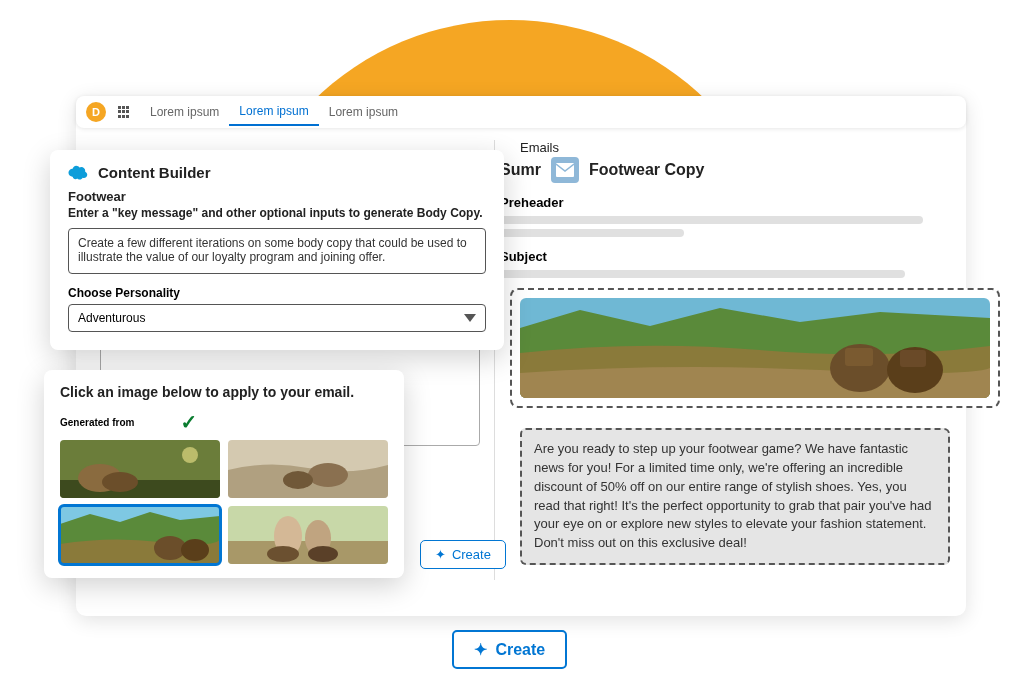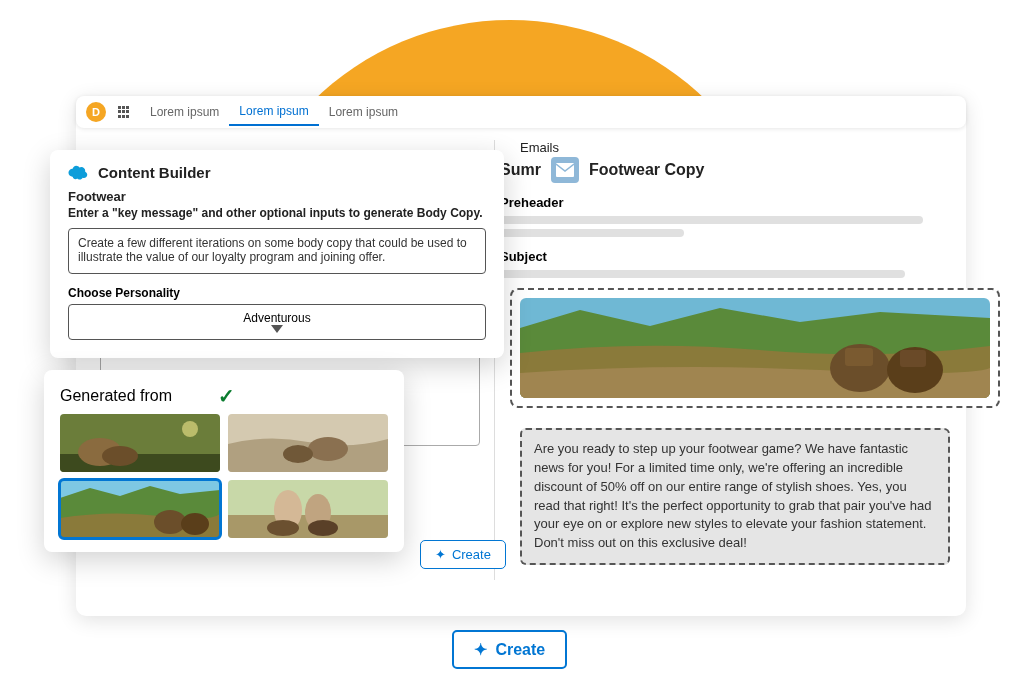--- a/index.html
+++ b/index.html
@@ -77,38 +77,38 @@
 .cb-desc { font-size: 12px; font-weight: 600; color: #222; margin-bottom: 8px; }
 .cb-textarea {
   width: 100%; border: 1px solid #555; border-radius: 4px;
   padding: 7px 9px; font-size: 12px; color: #333; resize: none;
   font-family: inherit; height: 46px; margin-bottom: 8px;
 }
 .cb-sub { font-size: 12px; font-weight: 600; margin-bottom: 4px; }
 .cb-select {
   width: 100%; border: 1px solid #555; border-radius: 4px;
   padding: 6px 9px; font-size: 12px; display: flex;
-  justify-content: space-between; align-items: center; cursor: pointer; flex-direction: column;
+  justify-content: space-between; align-items: center; cursor: pointer;
 }
 .chevron { width: 0; height: 0; border-left: 6px solid transparent; border-right: 6px solid transparent; border-top: 8px solid #555; }
 
 .image-picker {
   position: absolute;
   left: 44px;
   top: 370px;
   width: 360px;
   background: #fff;
   border-radius: 8px;
   box-shadow: 0 8px 28px rgba(0,0,0,0.18);
   padding: 14px 16px;
   z-index: 5;
 }
 .ip-title { font-weight: 700; font-size: 14px; color: #222; margin-bottom: 10px; }
 .ip-row { display: flex; align-items: center; gap: 46px; margin-bottom: 6px; }
-.ip-label { font-size: 16px; font-weight: 400; }
+.ip-label { font-size: 10px; font-weight: 700; }
 .check { color: #0a7c2f; font-size: 20px; font-weight: 900; }
 .ip-grid { display: grid; grid-template-columns: 1fr 1fr; gap: 8px; }
 .thumb {
   width: 100%; height: 58px; border-radius: 4px; overflow: hidden;
   position: relative; cursor: pointer;
 }
 .thumb.selected { outline: 3px solid #0176d3; outline-offset: -1px; }
 .thumb svg { width: 100%; height: 100%; display: block; }
 
 .extra-textarea {
@@ -223,20 +223,21 @@
   <div class="cb-sub">Choose Personality</div>
   <div class="cb-select">
     <span>Adventurous</span>
     <div class="chevron"></div>
   </div>
 </div>
 
 <div class="extra-textarea"></div>
 
 <div class="image-picker">
+  <div class="ip-title">Click an image below to apply to your email.</div>
   <div class="ip-row">
     <div class="ip-label">Generated from</div>
     <div class="check">✓</div>
   </div>
   <div class="ip-grid">
     <div class="thumb">
       <svg viewBox="0 0 160 58" preserveAspectRatio="none">
         <rect width="160" height="58" fill="#6b7d3a"></rect>
         <rect y="40" width="160" height="18" fill="#3d4a1e"></rect>
         <ellipse cx="40" cy="38" rx="22" ry="14" fill="#8a6b3f"></ellipse>

